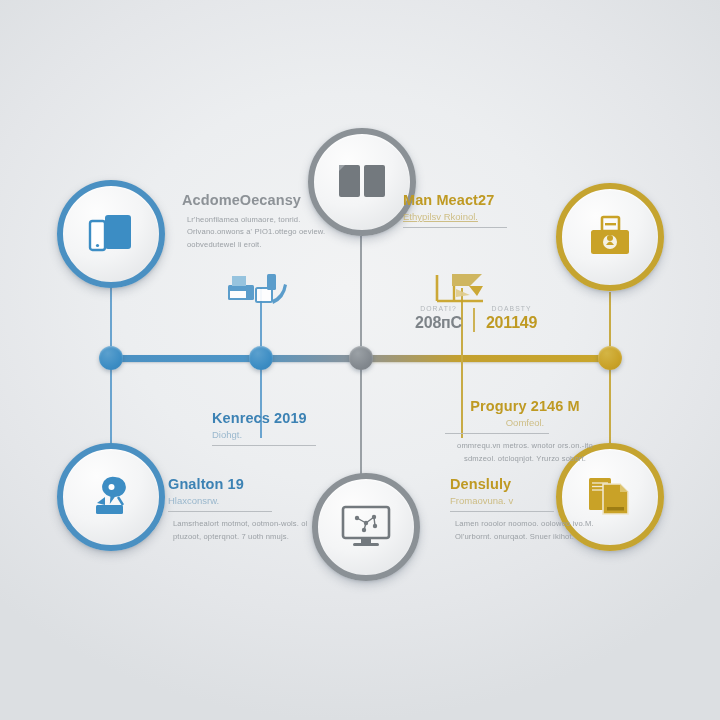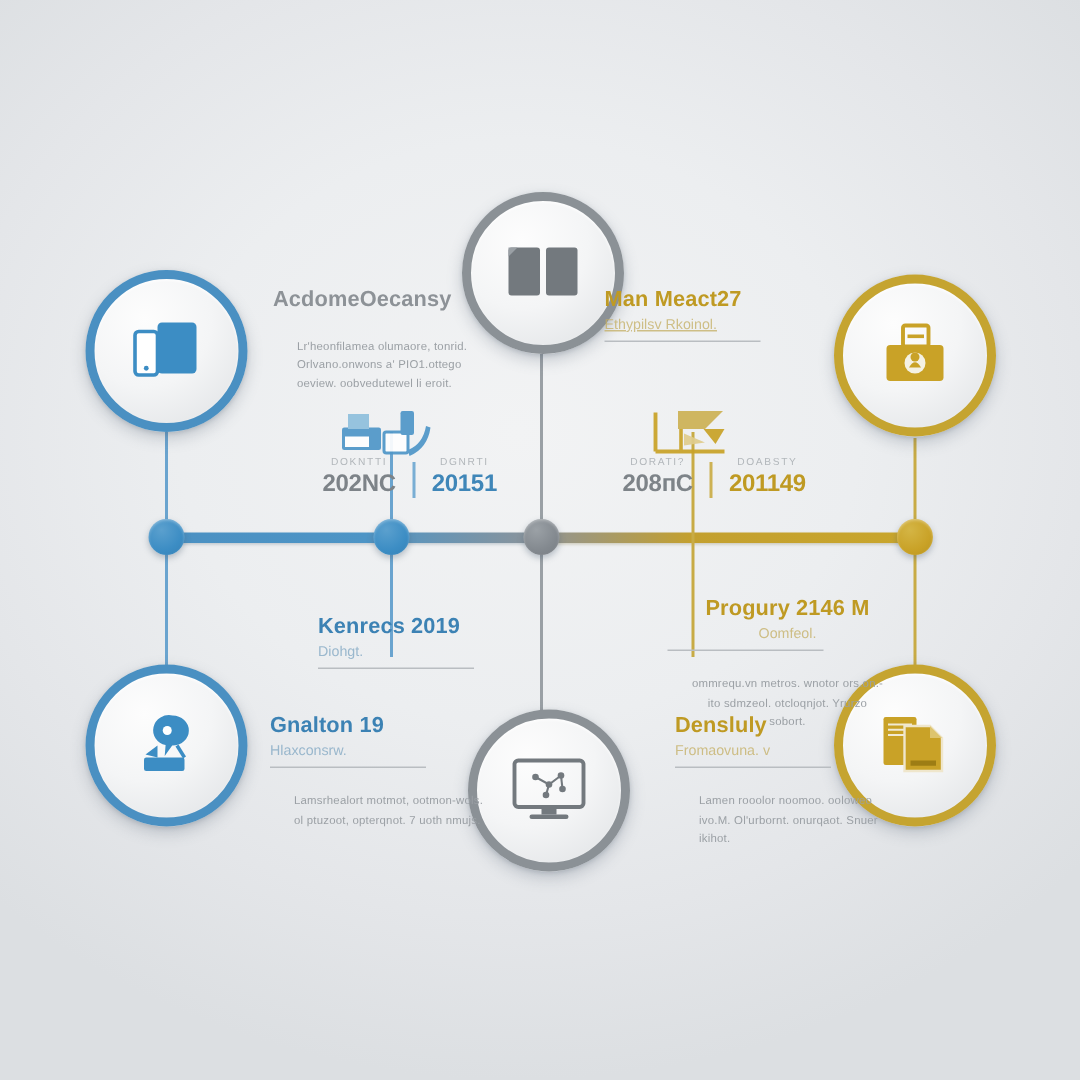--- a/index.html
+++ b/index.html
@@ -108,21 +108,21 @@
   .block .divider {
     height: 1px;
     width: 104px;
     background: #b9bdc1;
     margin: 0 0 6px 0;
   }
   .block .body {
     font-size: 7.6px;
     line-height: 1.65;
     color: #9ba0a5;
-    margin: 16px;
+    margin: 5px;
     letter-spacing: 0.15px;
   }
   .blue-txt  .heading    { color: #3c82b4; }
   .blue-txt  .subheading { color: #7fa6c2; }
   .gold-txt  .heading    { color: #bf9a23; }
   .gold-txt  .subheading { color: #c4ae62; }
   .gray-txt  .heading    { color: #8d9297; }
   .gray-txt  .subheading { color: #a6abaf; }
 
   
@@ -295,31 +295,20 @@
     <svg width="66" height="36" viewBox="0 0 66 36">
       <path d="M20 2 h30 l-12 12 h-18 z" fill="#cdb254"></path>
       <path d="M5 3 v26" stroke="#c9a227" stroke-width="2.6" fill="none"></path>
       <path d="M5 29 h46" stroke="#c9a227" stroke-width="2.6" fill="none"></path>
       <path d="M22 14 v16" stroke="#c9a227" stroke-width="2.4" fill="none"></path>
       <path d="M24 17 l14 6 l-14 2 z" fill="#e0cd8d"></path>
       <path d="M37 14 l14 -0 l-6 10 z" fill="#c9a227"></path>
     </svg>
   </span>
 
-  <div class="year-group" style="left:204px; top:305px;">
-    <div class="year-cell">
-      <div class="year-cap">DOKNTTI</div>
-      <div class="year-val gray">202NC</div>
-    </div>
-    <div class="year-sep blue"></div>
-    <div class="year-cell">
-      <div class="year-cap">DGNRTI</div>
-      <div class="year-val blue">20151</div>
-    </div>
-  </div>
 
   <div class="year-group" style="left:404px; top:305px;">
     <div class="year-cell">
       <div class="year-cap">DORATI?</div>
       <div class="year-val gray">208пC</div>
     </div>
     <div class="year-sep gold"></div>
     <div class="year-cell">
       <div class="year-cap">DOABSTY</div>
       <div class="year-val gold">201149</div>
@@ -345,21 +334,21 @@
     <div class="divider"></div>
   </div>
 
   <div class="block gold-txt" style="left:445px; top:398px;text-align:center;">
     <div class="heading">Progury 2146 M</div>
     <div class="subheading">Oomfeol.</div>
     <div class="divider"></div>
     <div class="body">ommrequ.vn metros. wnotor ors.on.-ito sdmzeol. otcloqnjot. Yrurzo sobort.</div>
   </div>
 
-  <div class="block blue-txt" style="left:180px; top:476px;">
+  <div class="block blue-txt" style="left:168px; top:476px;">
     <div class="heading">Gnalton 19</div>
     <div class="subheading">Hlaxconsrw.</div>
     <div class="divider"></div>
     <div class="body">Lamsrhealort motmot, ootmon-wols. ol ptuzoot, opterqnot. 7 uoth nmujs.</div>
   </div>
 
   <div class="block gold-txt" style="left:450px; top:476px;">
     <div class="heading">Densluly</div>
     <div class="subheading">Fromaovuna. v</div>
     <div class="divider"></div>

